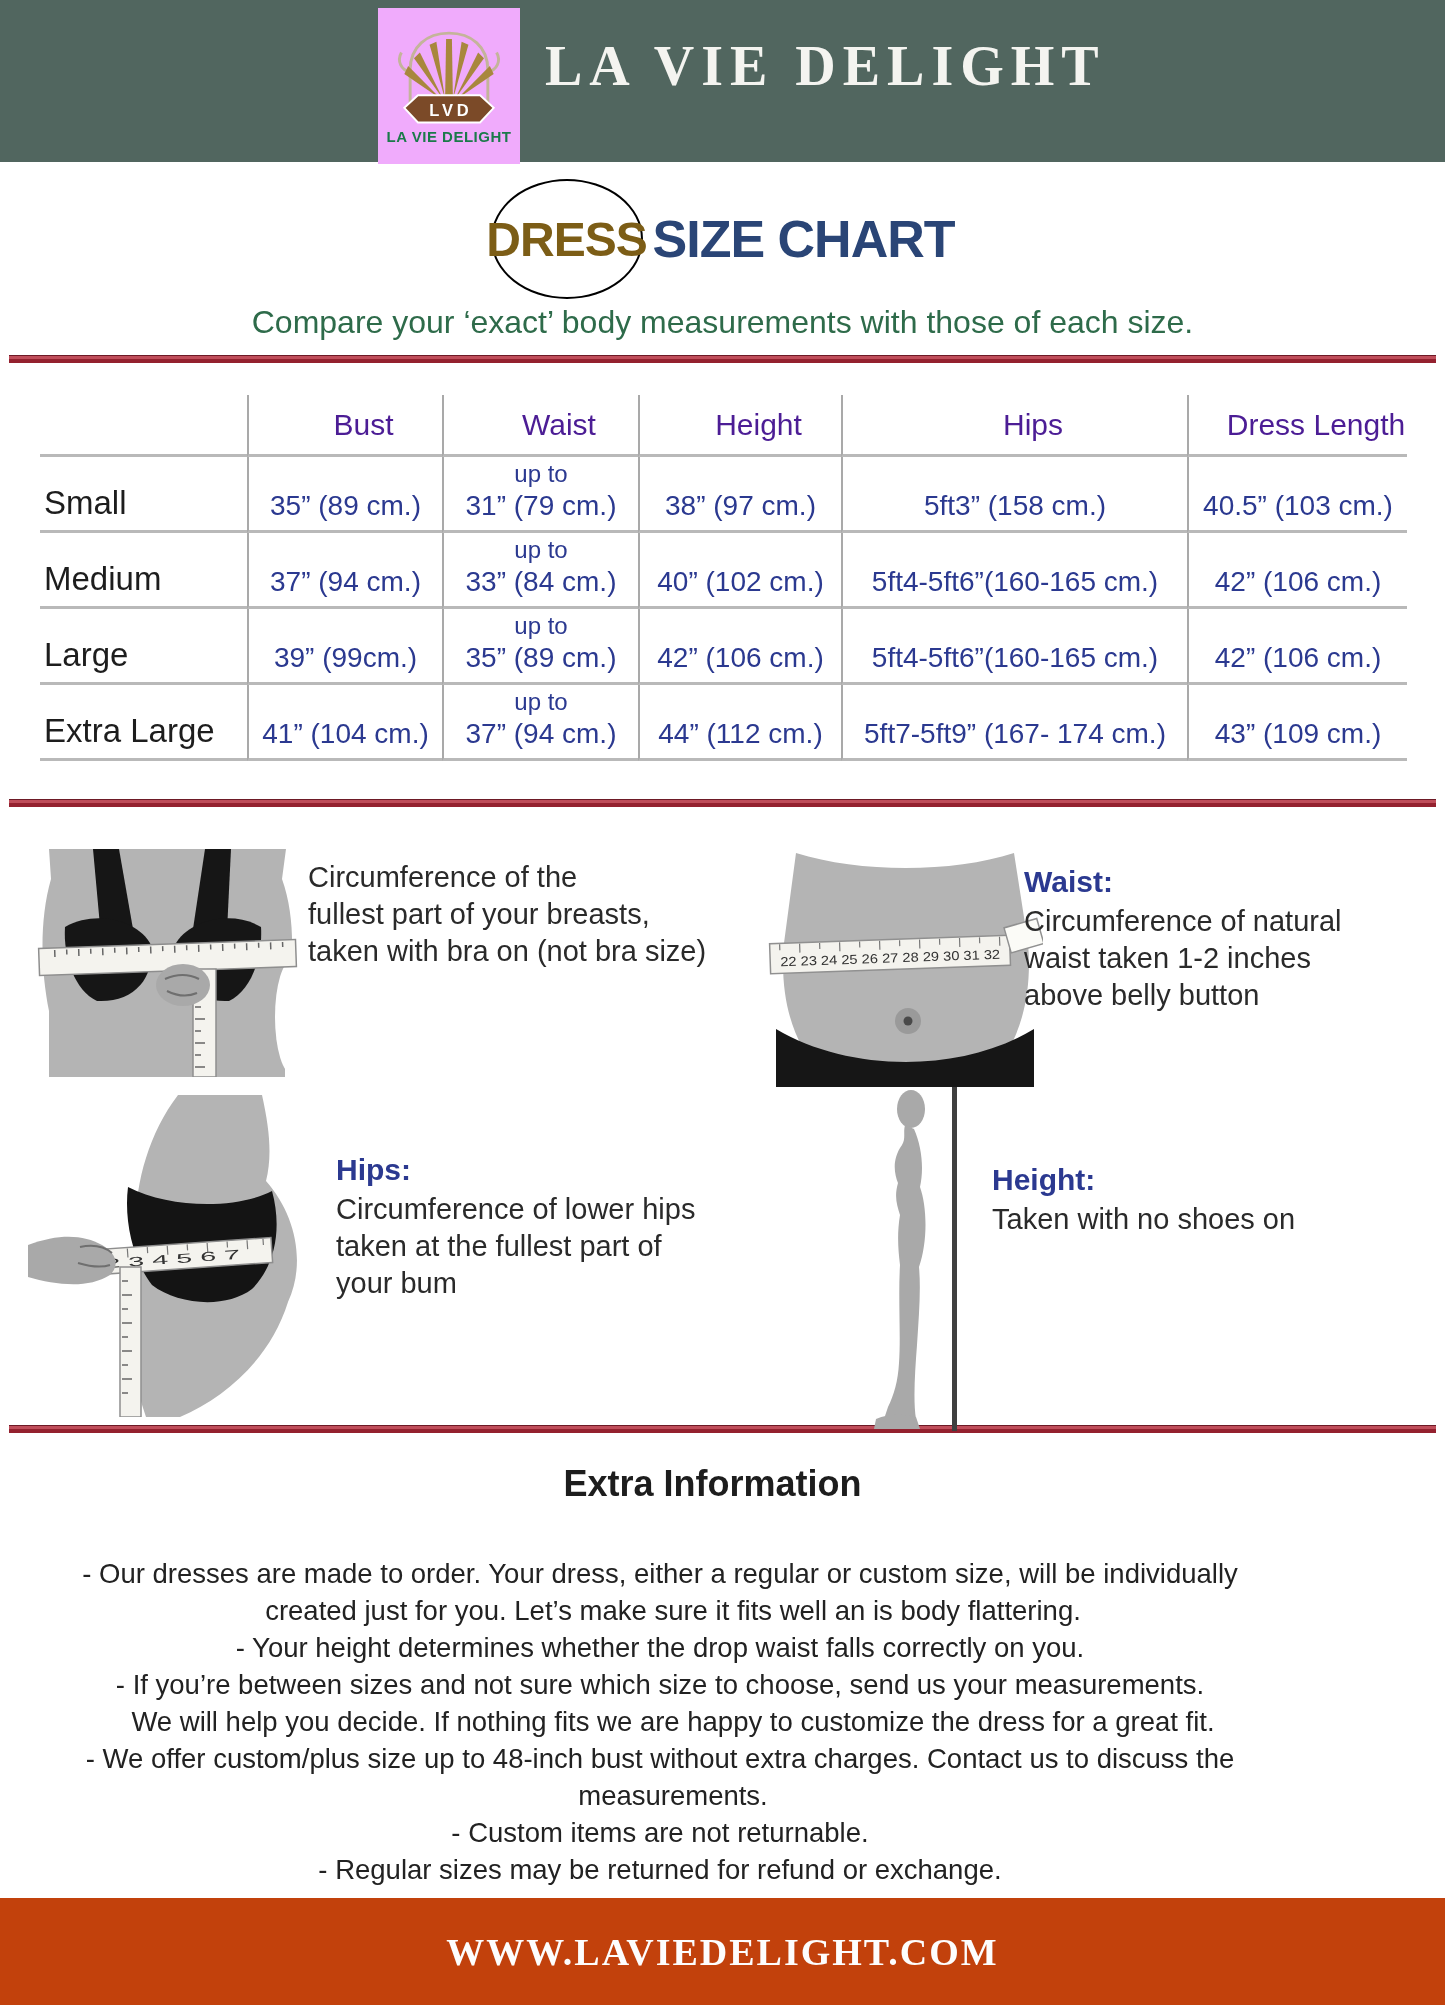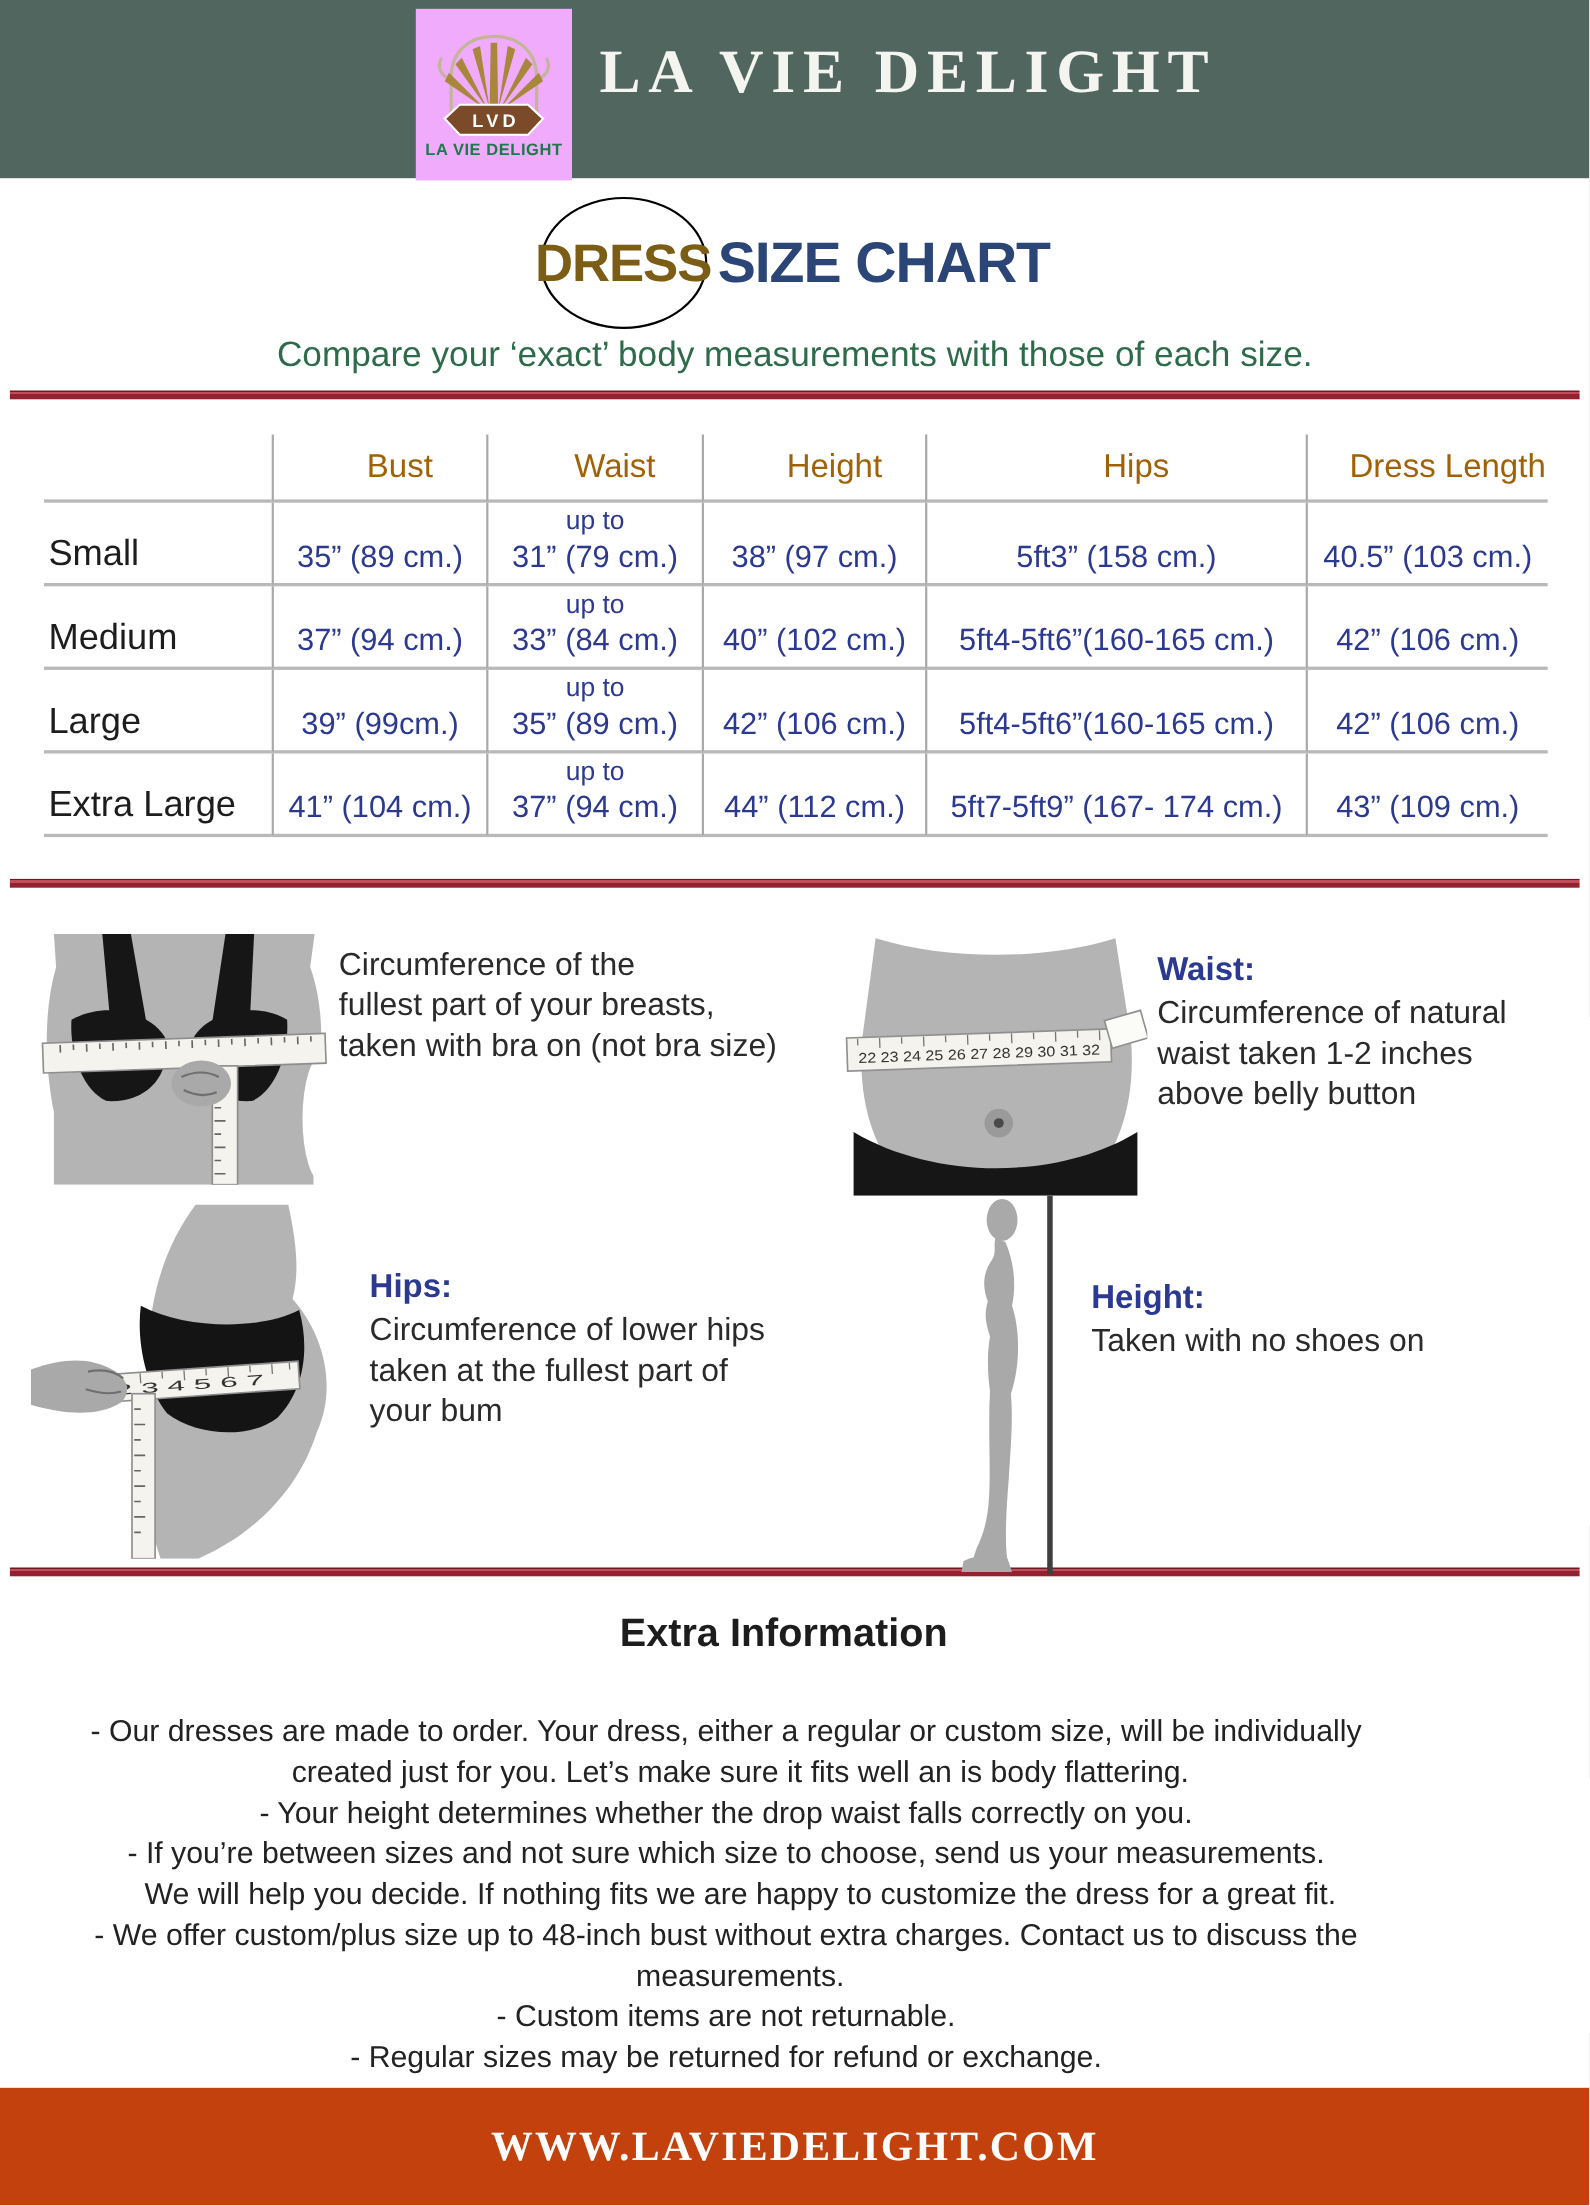--- a/index.html
+++ b/index.html
@@ -40,21 +40,21 @@
   .rule-2{margin-top:38px;}
   
   .size-table{
     display:grid; margin:32px 38px 0 40px;
     grid-template-columns:207px 195px 196px 203px 346px 1fr;
     grid-template-rows:62px 76px 76px 76px 76px;
   }
   .tc{display:flex; flex-direction:column; justify-content:flex-end; align-items:center;
       padding-bottom:8px; box-sizing:border-box; border-bottom:3px solid #b9b9b9;}
   .tc.v{border-left:2px solid #a9a9a9;}
-  .th{font-size:30px; color:#a16207; padding-bottom:12px;padding-left:36px;}
+  .th{font-size:30px; color:#4c1d95; padding-bottom:12px;padding-left:36px;}
   .row-label{align-items:flex-start; padding-left:4px; font-size:33px; color:#1d1d1d;}
   .val{font-size:28px; color:#2b3990; text-align:center;}
   .upto{display:block; font-size:24px; color:#2b3990; margin-bottom:2px;}
   
   .measure-sections{position:relative; height:618px;}
   .m-abs{position:absolute;}
   .section-label{font-size:30px; font-weight:bold; color:#2b3990; margin-bottom:4px;}
   .section-text{font-size:29px; color:#2a2a2a; line-height:1.28; white-space:pre-line;}
   
   .extra{margin:30px 60px 0 40px;text-align:center;}
@@ -224,21 +224,21 @@
       <path d="M8,240 V182 C82,226 194,226 266,182 V240 Z" fill="#161616"></path>
       <g transform="rotate(-2 136 106)">
         <rect x="2" y="92" width="240" height="30" fill="#f4f3ee" stroke="#909090" stroke-width="1.5"></rect>
         <path d="M12,93v6M32,93v9M52,93v6M72,93v9M92,93v6M112,93v9M132,93v6M152,93v9M172,93v6M192,93v9M212,93v6M232,93v9" stroke="#777" stroke-width="1.2"></path>
         <text x="12" y="115" font-size="13" fill="#333" textLength="220" lengthAdjust="spacingAndGlyphs">22 23 24 25 26 27 28 29 30 31 32</text>
         <rect x="240" y="84" width="34" height="26" fill="#fbfbf7" stroke="#909090" stroke-width="1.5" transform="rotate(-14 240 97)"></rect>
       </g>
       <circle cx="140" cy="174" r="13" fill="#9a9a9a"></circle>
       <circle cx="140" cy="174" r="4.5" fill="#4a4a4a"></circle>
     </svg>
-    <div class="m-abs" style="left:1052px;top:58px;width:380px;">
+    <div class="m-abs" style="left:1024px;top:58px;width:380px;">
       <div class="section-label">Waist:</div>
       <div class="section-text">Circumference of natural
 waist taken 1-2 inches
 above belly button</div>
     </div>
 
     <svg class="m-abs" style="left:28px;top:288px;" width="300" height="322" viewBox="0 0 300 322">
       <path d="M150,0 H234 C242,36 244,62 238,86 C268,120 278,168 260,207 C242,264 198,302 152,322 H118 C100,270 98,216 112,172 C100,120 112,50 150,0 Z" fill="#b4b4b4"></path>
       <path d="M100,92 C142,114 210,114 244,96 C254,132 248,170 224,194 C198,214 150,210 124,190 C104,164 96,124 100,92 Z" fill="#141414"></path>
       <g transform="rotate(-4 136 162)">

